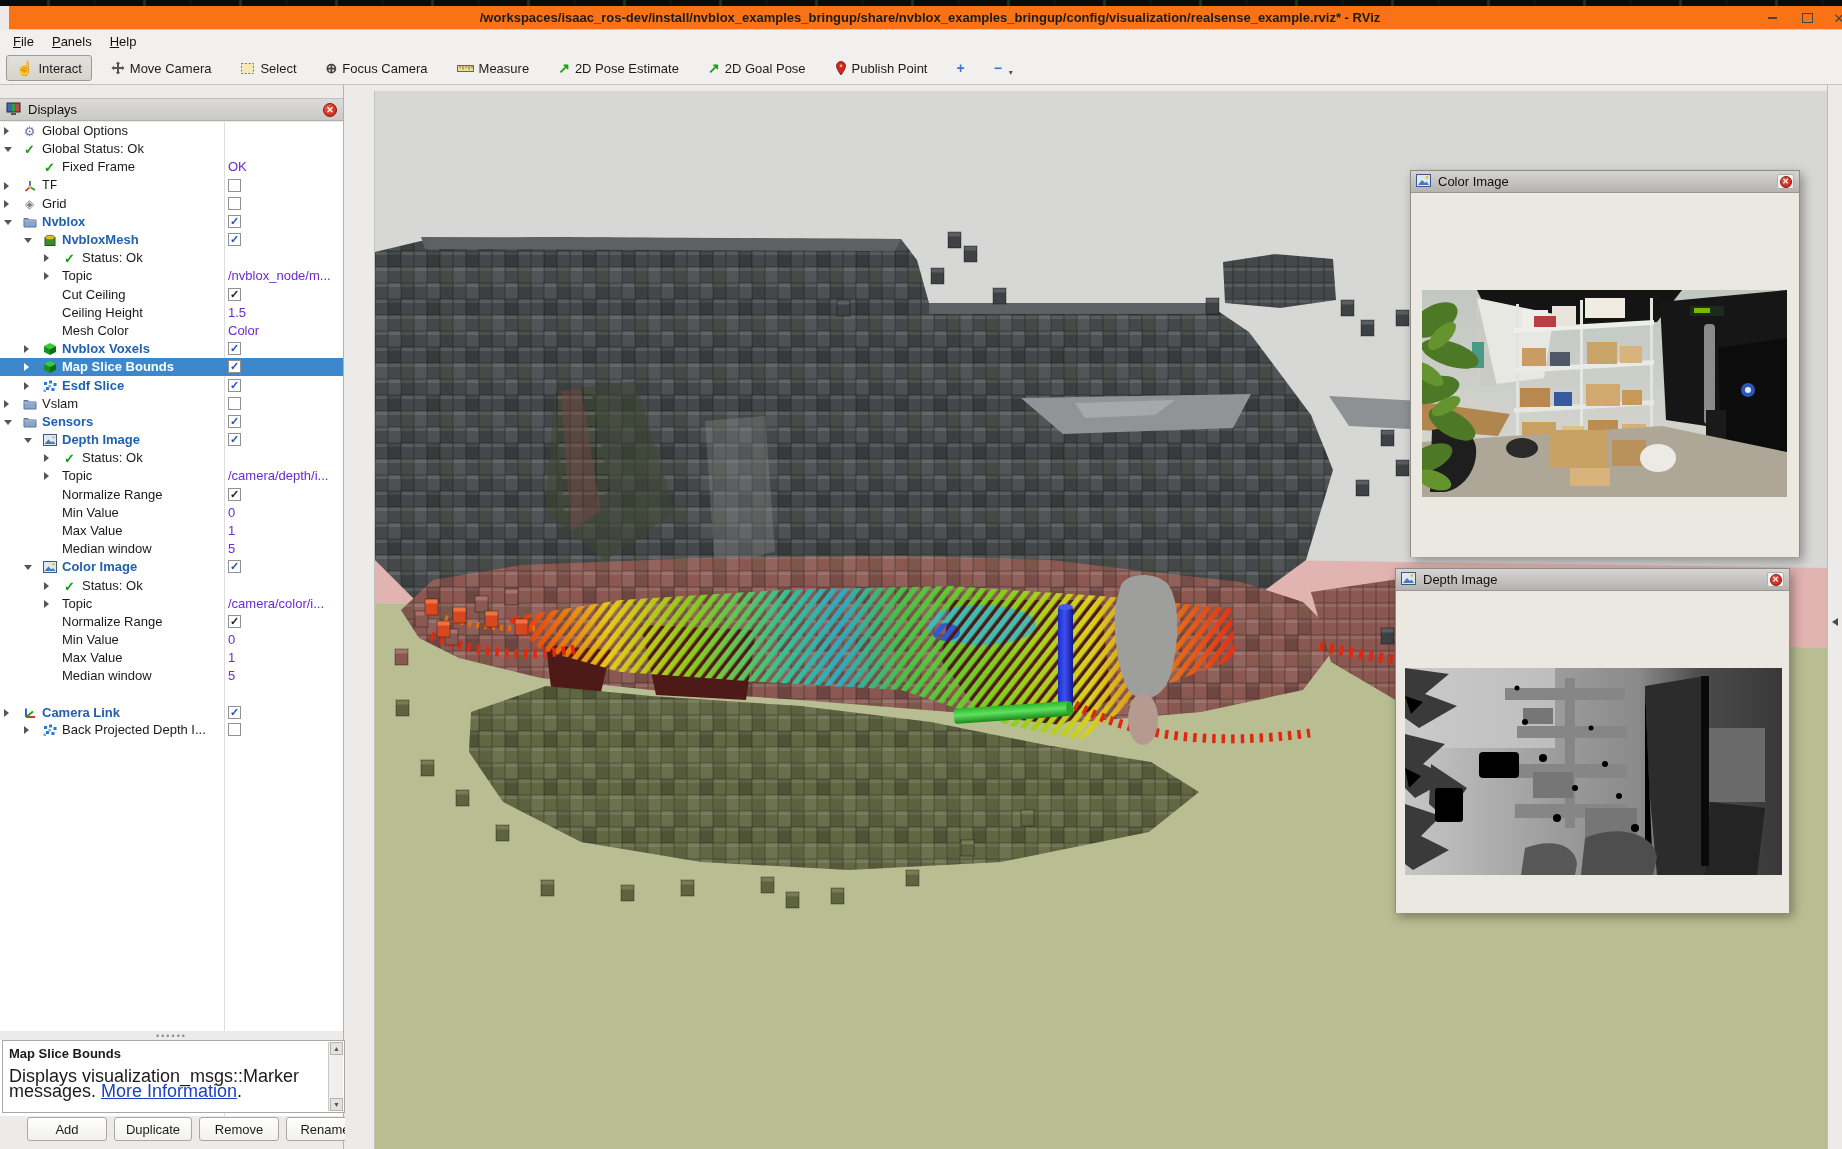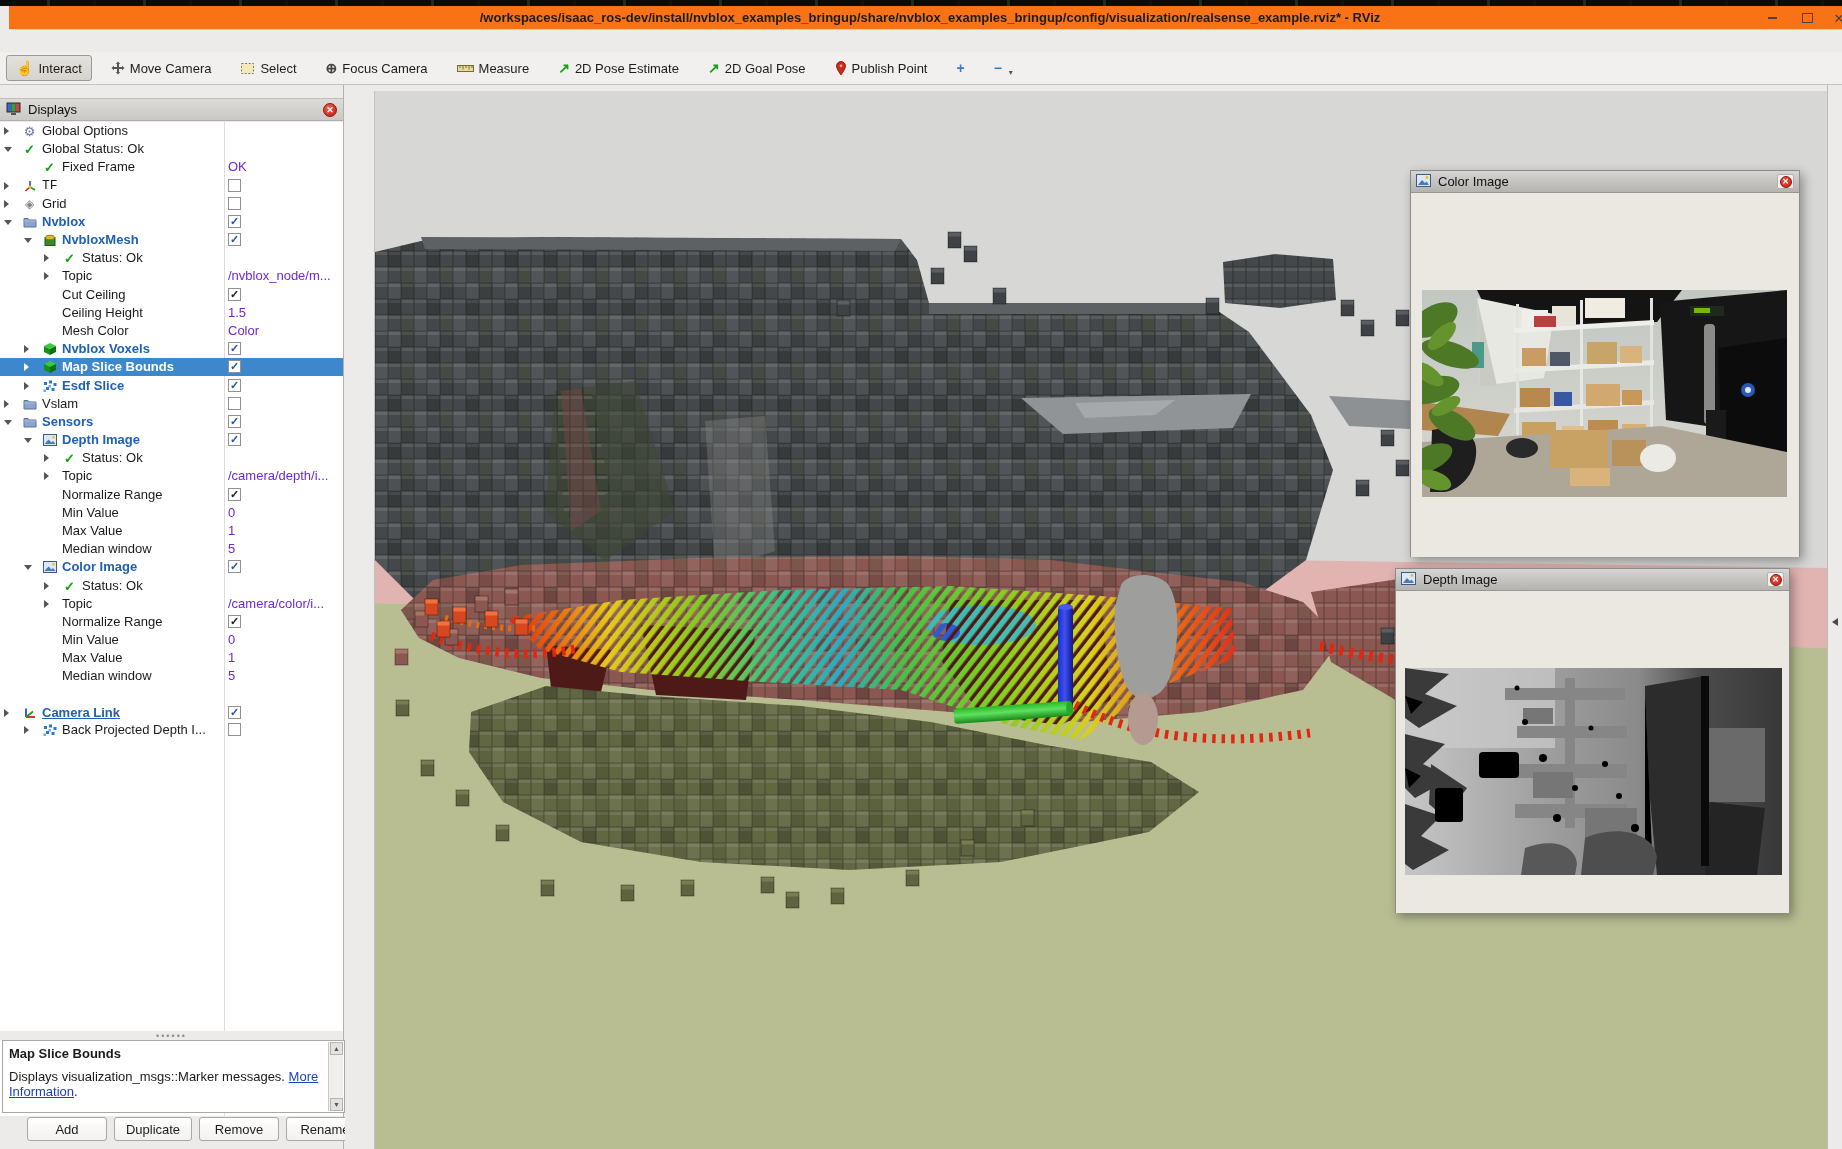--- a/index.html
+++ b/index.html
@@ -61,21 +61,21 @@
   .ticon{position:absolute;top:2px;width:15px;height:14px;display:flex;align-items:center;justify-content:center;}
   .cbox{position:absolute;left:228px;top:2px;width:13px;height:13px;background:#fff;border:1px solid #919191;
         display:flex;align-items:center;justify-content:center;font-size:11px;font-weight:700;line-height:1;}
   .cbox.blue{color:#2458b0;} .cbox.dark{color:#222;}
   .gear-ic{color:#6a7aa6;font-size:13px;} .grid-ic{color:#808080;font-size:12px;} .chk-ic{color:#16a016;font-weight:700;font-size:13px;}
 
   #tree-splitter{position:absolute;left:0;top:946px;width:343px;height:9px;background:#ecebe9;
       display:flex;align-items:center;justify-content:center;color:#8d8d8d;font-size:9px;letter-spacing:2px;}
   #descbox{position:absolute;left:2px;top:955px;width:343px;height:73px;background:#fff;border:1px solid #a9a8a5;padding:5px 20px 4px 6px;}
   #descbox .dtitle{font-size:13px;font-weight:700;margin-bottom:8px;}
-  #descbox .dbody{font-size:13px;line-height:15px;}
+  #descbox .dbody{font-size:18px;line-height:15px;}
   #descbox a{color:#1a3fc4;text-decoration:underline;}
   .dscroll{position:absolute;right:1px;top:1px;width:15px;height:69px;background:#f0efed;border-left:1px solid #c9c8c5;}
   .dscroll .sa{position:absolute;left:1px;width:13px;height:13px;background:#e3e2df;border:1px solid #b5b4b1;
        display:flex;align-items:center;justify-content:center;font-size:7px;color:#555;}
   #btnrow .pbtn{position:absolute;top:0;height:24px;background:linear-gradient(#fefefe,#f2f1ef);
        border:1px solid #a9a8a5;border-radius:3px;font-size:13px;display:flex;align-items:center;justify-content:center;color:#1c1c1c;}
 
   
   #gutter-left{left:345px;top:85px;width:29px;height:1064px;background:#ecebe9;}
   #gutter-right{left:1827px;top:85px;width:15px;height:1064px;background:#ecebe9;border-left:1px solid #bcbbb8;}
@@ -104,20 +104,25 @@
 
   <div id="topstrip" class="abs"></div>
 
   <div id="titlebar" class="abs">
     <div class="title">/workspaces/isaac_ros-dev/install/nvblox_examples_bringup/share/nvblox_examples_bringup/config/visualization/realsense_example.rviz* - RViz</div>
     <div class="winctl" id="ctl-min" style="left:1755px"></div>
     <div class="winctl" id="ctl-max" style="left:1790px"></div>
     <div class="winctl" id="ctl-close" style="left:1822px">✕</div>
   </div>
 
+  <div id="menubar" class="abs">
+    <span class="menu-item">File</span>
+    <span class="menu-item">Panels</span>
+    <span class="menu-item">Help</span>
+  </div>
 
   <div id="toolbar" class="abs">
       <div class="tool active">
         <span><span class="glyph g-hand">☝</span></span>
         <span>Interact</span>
       </div>
       <div class="tool">
         <span>
           <svg width="14" height="14" viewBox="0 0 14 14">
             <path d="M7 0.5 L9.2 3 H8 V6 H11 V4.8 L13.5 7 L11 9.2 V8 H8 V11 H9.2 L7 13.5 L4.8 11 H6 V8 H3 V9.2 L0.5 7 L3 4.8 V6 H6 V3 H4.8 Z" fill="#555"></path>
@@ -444,21 +449,21 @@
         </div>
         <div class="trow" style="top: 582px;">
           <span class="arr col" style="left:4px"></span>
           <span class="ticon" style="left:22px">
             <svg width="14" height="14" viewBox="0 0 14 14">
               <line x1="3" y1="11" x2="12" y2="11" stroke="#d02020" stroke-width="1.8"></line>
               <line x1="3" y1="11" x2="3" y2="2.5" stroke="#2050d0" stroke-width="1.8"></line>
               <line x1="3" y1="11" x2="10" y2="5.5" stroke="#18a018" stroke-width="1.8"></line>
             </svg>
           </span>
-          <span class="tlabel" style="left:42px;color:#2060b0;font-weight:700;text-decoration:underline;">Camera Link</span>
+          <span class="tlabel" style="left:42px;color:#2060b0;font-weight:700;">Camera Link</span>
           <span class="cbox blue">✓</span>
         </div>
       </div>
     <div id="tree-splitter">••••••</div>
     <div id="descbox">
       <div class="dtitle">Map Slice Bounds</div>
       <div class="dbody"><span>Displays visualization_msgs::Marker messages. </span><a href="#">More Information</a><span>.</span></div>
       <div class="dscroll">
         <div class="sa" style="top:0">▲</div>
         <div class="sa" style="bottom:0">▼</div>

